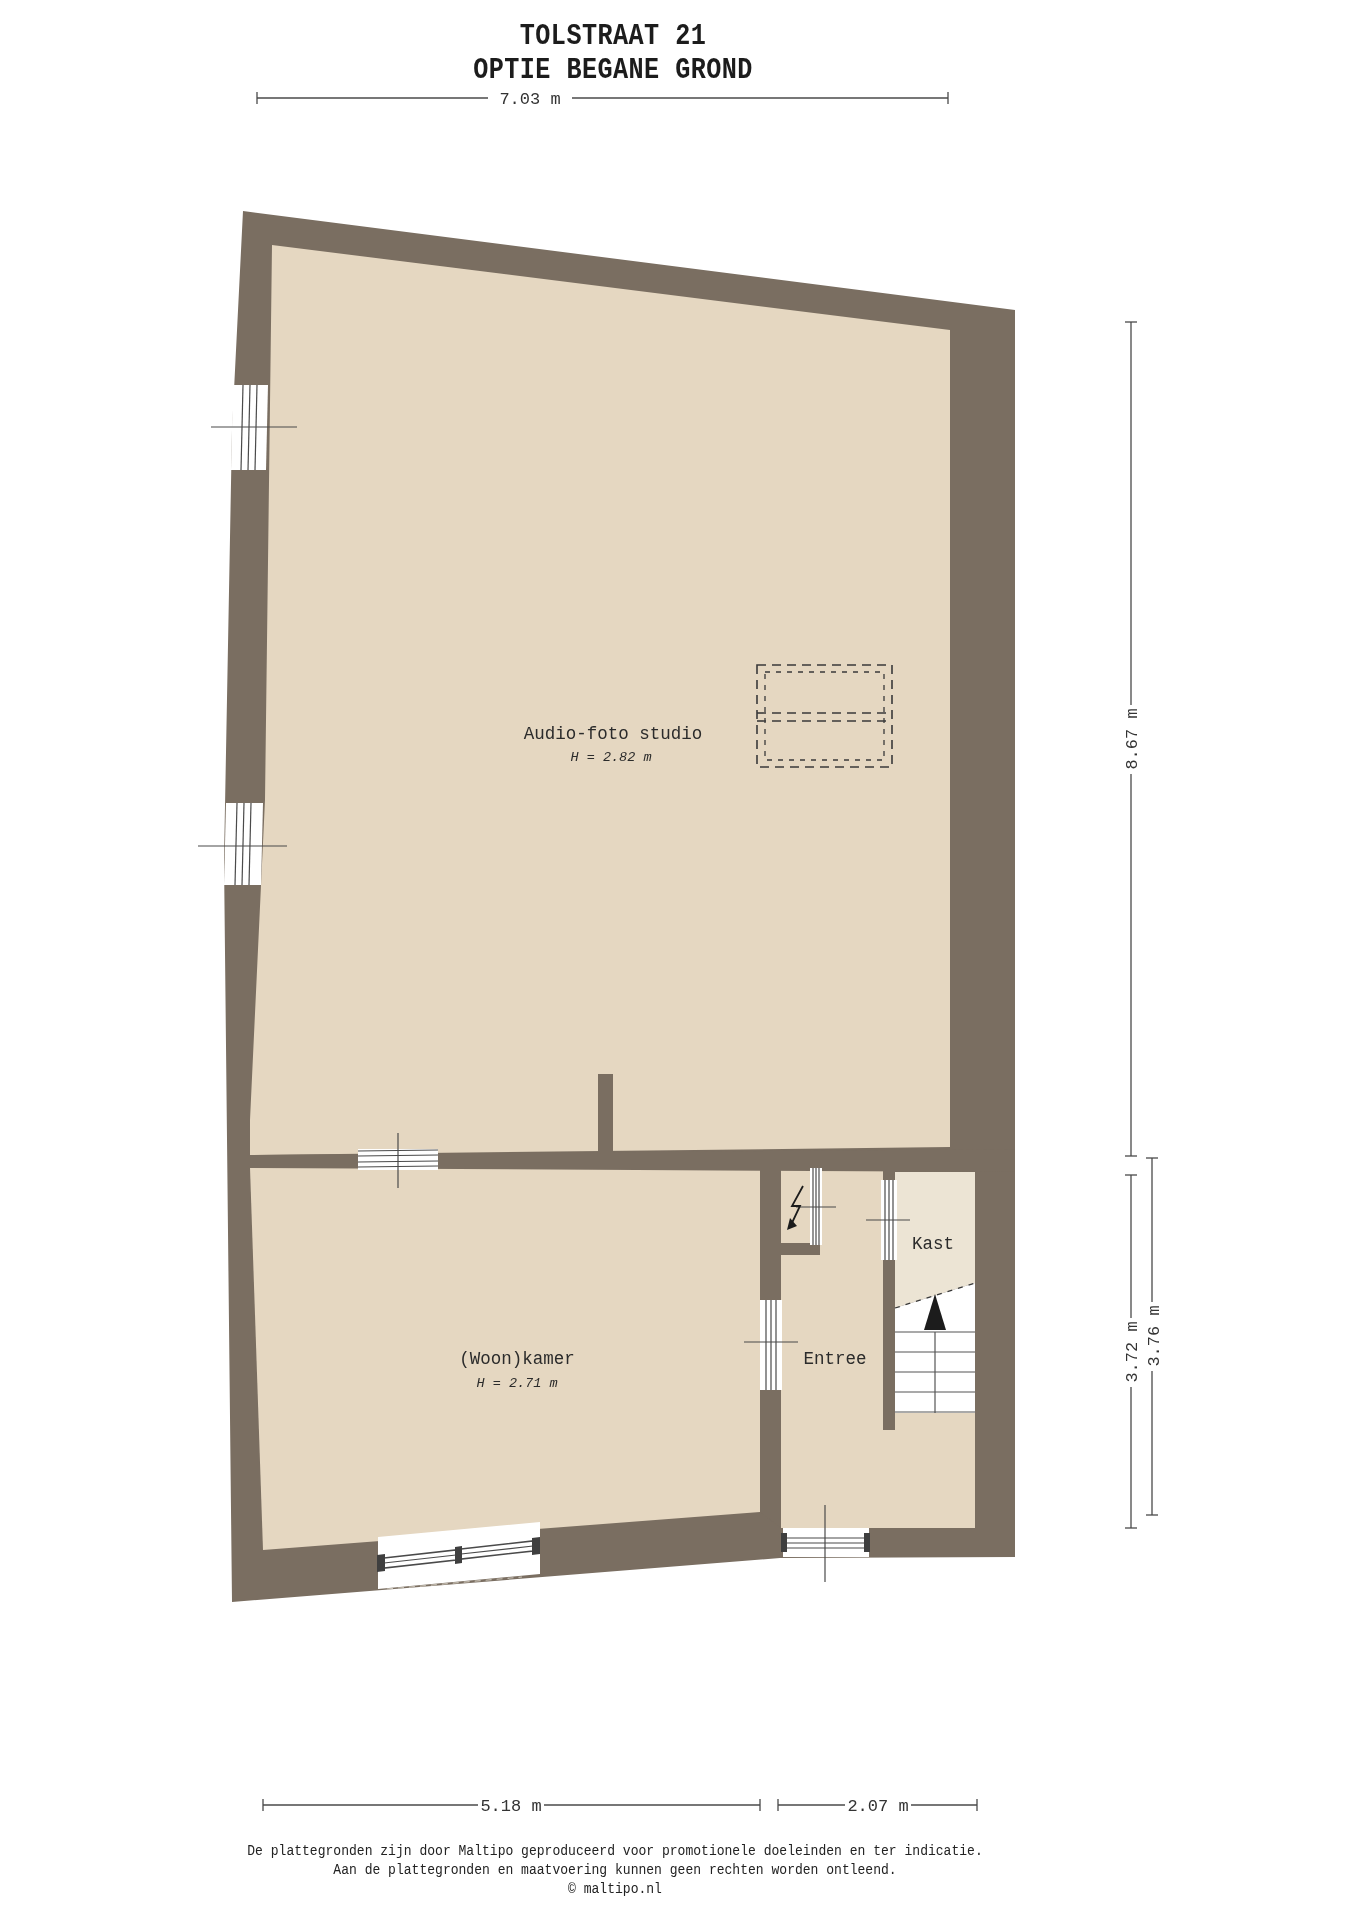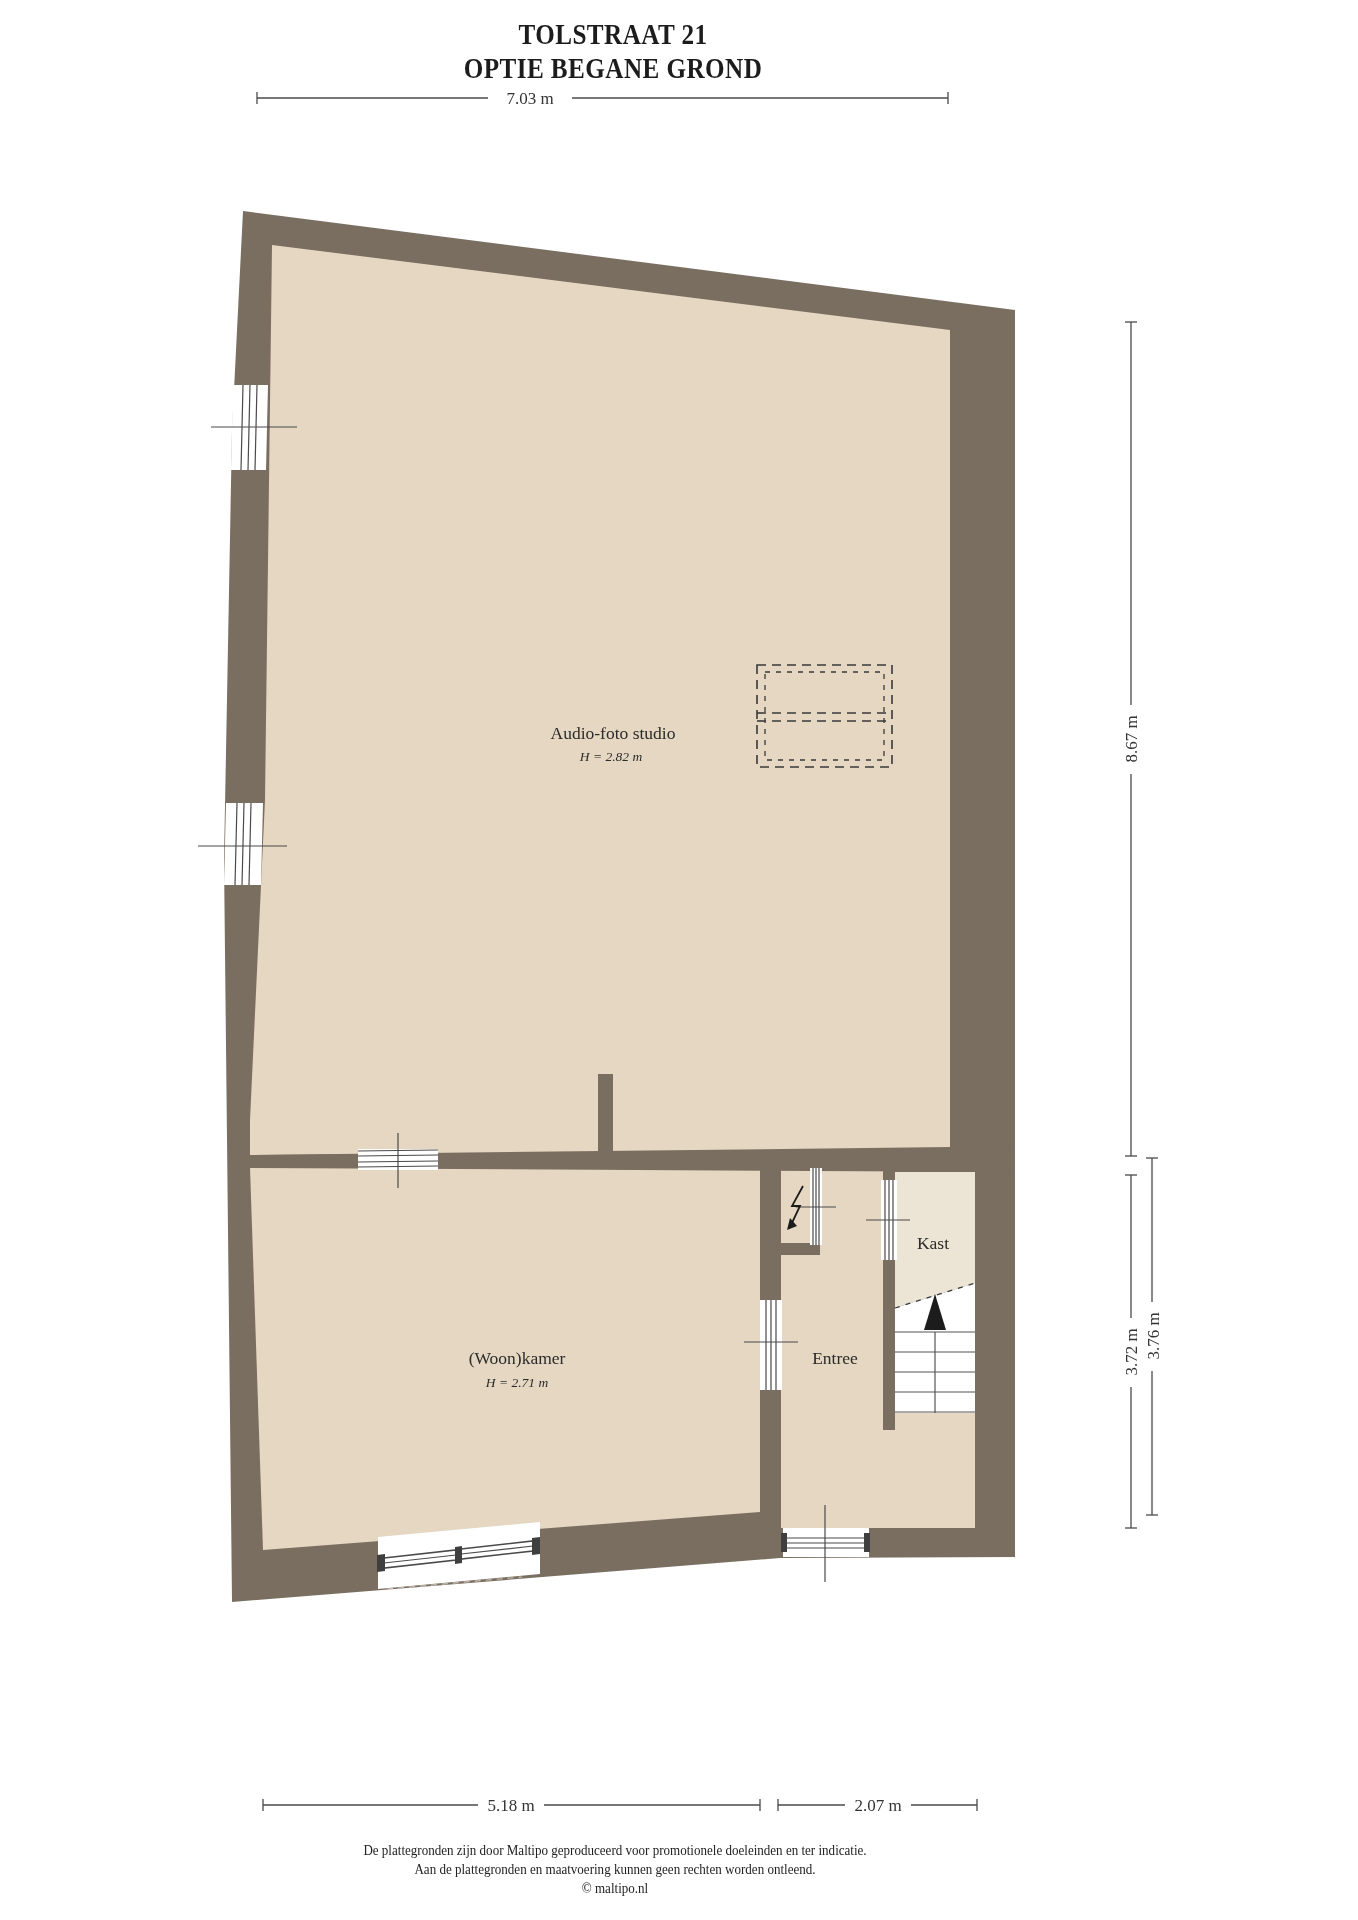--- a/index.html
+++ b/index.html
@@ -1,17 +1,17 @@
 <!DOCTYPE html>
 <html><head>
 <meta charset="utf-8">
 <style>
   html,body{margin:0;padding:0;background:#ffffff;}
   .page{position:relative;width:1358px;height:1920px;background:#fff;overflow:hidden;
-        font-family:Liberation Serif, serif;}
+        font-family:Liberation Mono, monospace;}
   svg{position:absolute;left:0;top:0;}
   .wline{stroke:#4a4a4a;stroke-width:1.6;fill:none;}
   .gline{stroke:#4a4a4a;stroke-width:1.2;fill:none;}
   .dim{stroke:#4a4a4a;stroke-width:1.3;fill:none;}
   .dimtxt{font-size:17px;fill:#333;}
   .roomtxt{font-size:17.5px;fill:#2b2b2b;}
   .htxt{font-size:13.5px;font-style:italic;fill:#2b2b2b;}
   .titletxt{font-size:30px;font-weight:bold;fill:#1c1c1c;letter-spacing:0.5px;}
   .foottxt{font-size:14.5px;fill:#222;}
   .stair{stroke:#555;stroke-width:1.2;fill:none;}

